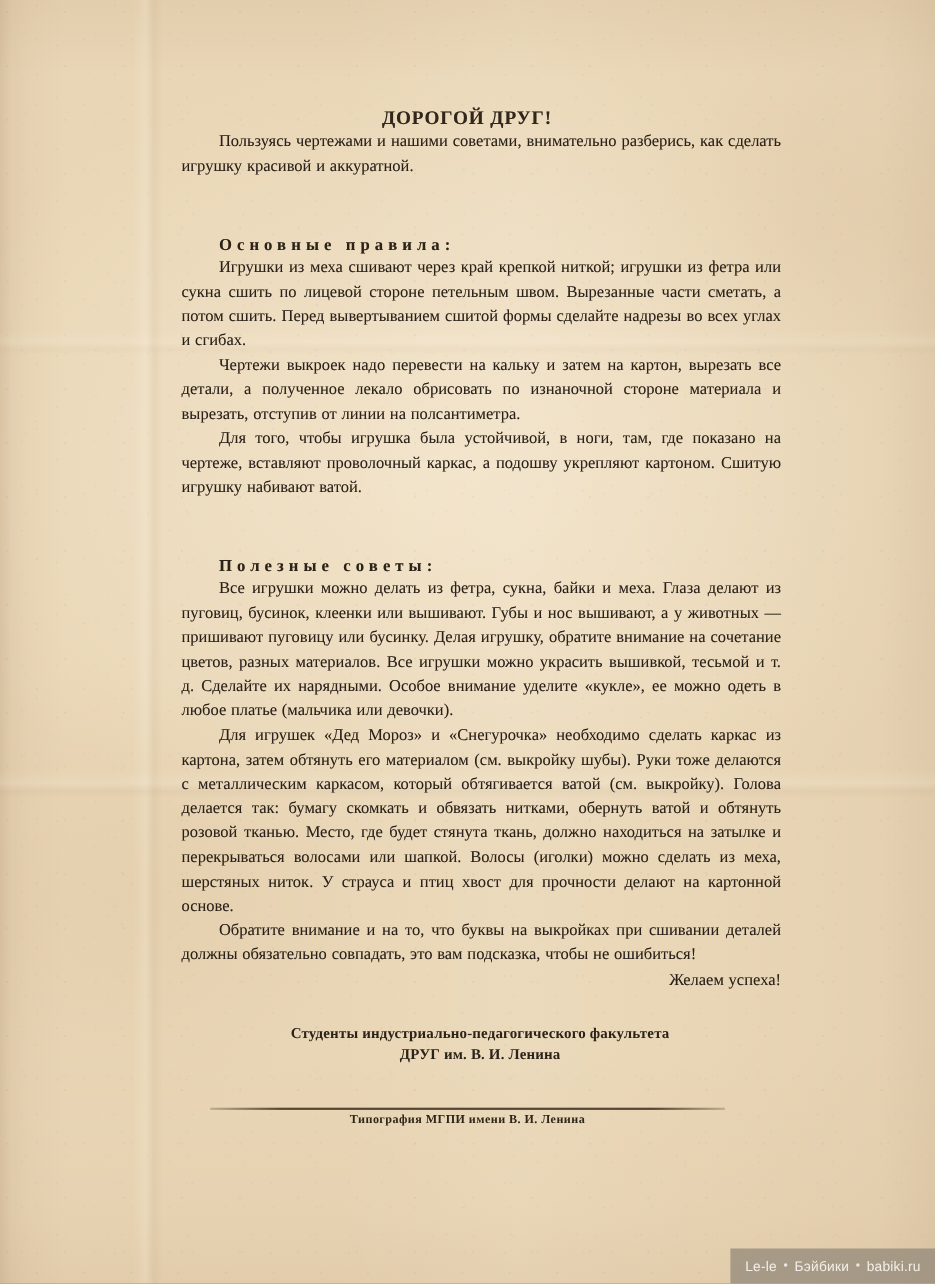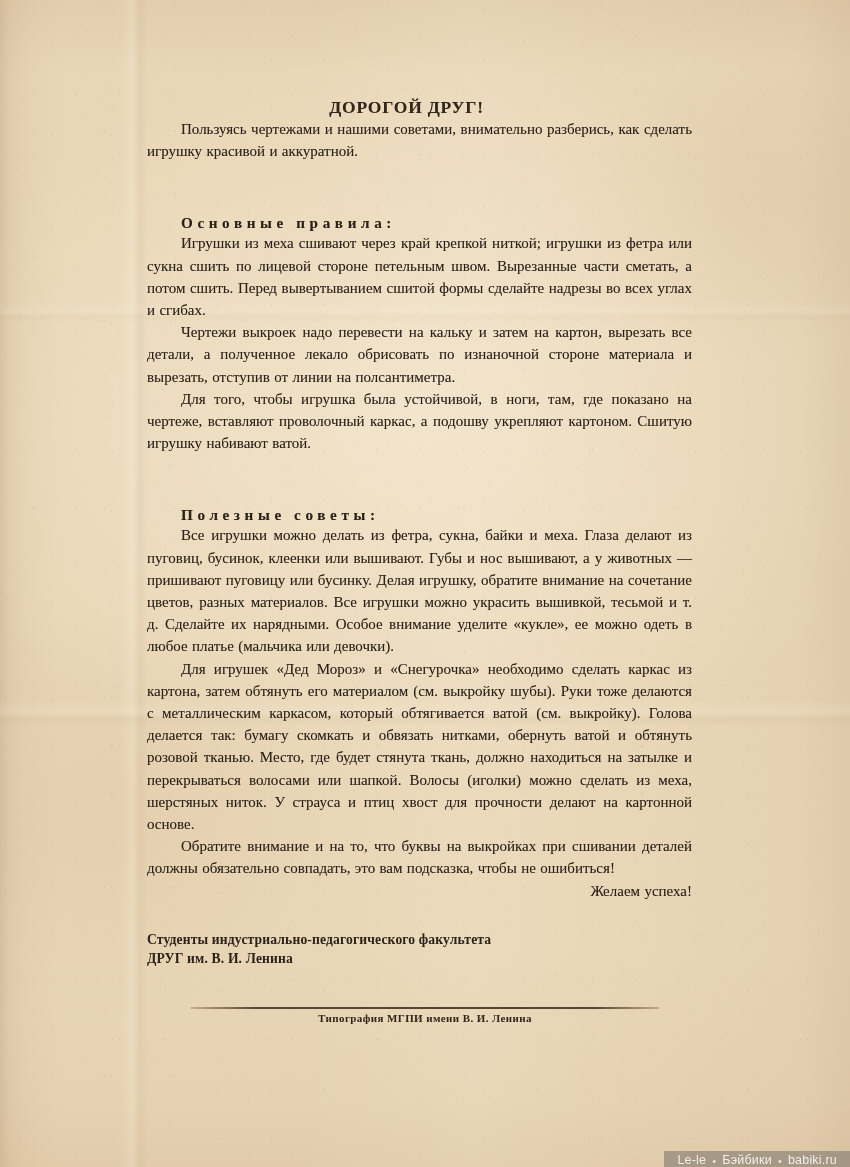--- a/index.html
+++ b/index.html
@@ -59,21 +59,21 @@
   }
   .fold-v1 { left: 120px; top: 0; width: 28px; height: 1167px;
     background: linear-gradient(90deg, rgba(255,255,255,0.0), rgba(255,252,242,0.16) 45%, rgba(150,120,85,0.07) 72%, rgba(255,255,255,0.0)); }
   .fold-h1 { left: 0; top: 700px; width: 850px; height: 26px;
     background: linear-gradient(180deg, rgba(255,255,255,0.0), rgba(255,252,242,0.13) 45%, rgba(150,120,85,0.06) 75%, rgba(255,255,255,0.0)); }
   .fold-h2 { left: 0; top: 300px; width: 850px; height: 22px;
     background: linear-gradient(180deg, rgba(255,255,255,0.0), rgba(255,252,242,0.10) 50%, rgba(150,120,85,0.04) 80%, rgba(255,255,255,0.0)); }
 
   .content {
     position: absolute;
-    left: 147px;
+    left: 165px;
     top: 0;
     width: 545px;
     z-index: 3;
   }
 
   .doc-title {
     text-align: center;
     font-size: 17.5px;
     font-weight: 700;
     letter-spacing: 0.8px;
@@ -105,21 +105,21 @@
     padding-left: 34px;
     color: #2b2218;
     text-shadow: 0 0 0.5px rgba(55,40,24,0.35);
   }
 
   .gap-sm { margin-top: 13px; }
   .gap-md { margin-top: 16px; }
 
   .signature {
     margin-top: 28px;
-    text-align: left;
+    text-align: center;
     font-size: 13.6px;
     line-height: 19px;
     font-weight: 700;
     color: #2b2319;
     padding-right: 2px;
     letter-spacing: 0.15px;
   }
 
   .rule-wrap {
     position: absolute;
@@ -143,24 +143,24 @@
     font-size: 11px;
     font-weight: 700;
     letter-spacing: 0.4px;
     color: #2e2619;
   }
 
   .watermark {
     position: absolute;
     right: 0;
     bottom: 0;
-    height: 16px;
+    height: 32px;
     padding: 0 13px 0 13px;
     display: flex;
-    align-items: flex-end;
+    align-items: center;
     gap: 6px;
     background: rgba(138,130,118,0.68);
     color: #f3efe8;
     font-family: "Liberation Sans", "DejaVu Sans", sans-serif;
     font-size: 12.5px;
     letter-spacing: 0.2px;
     z-index: 6;
   }
   .watermark .sep { opacity: 0.9; font-size: 11px; }
 </style>

